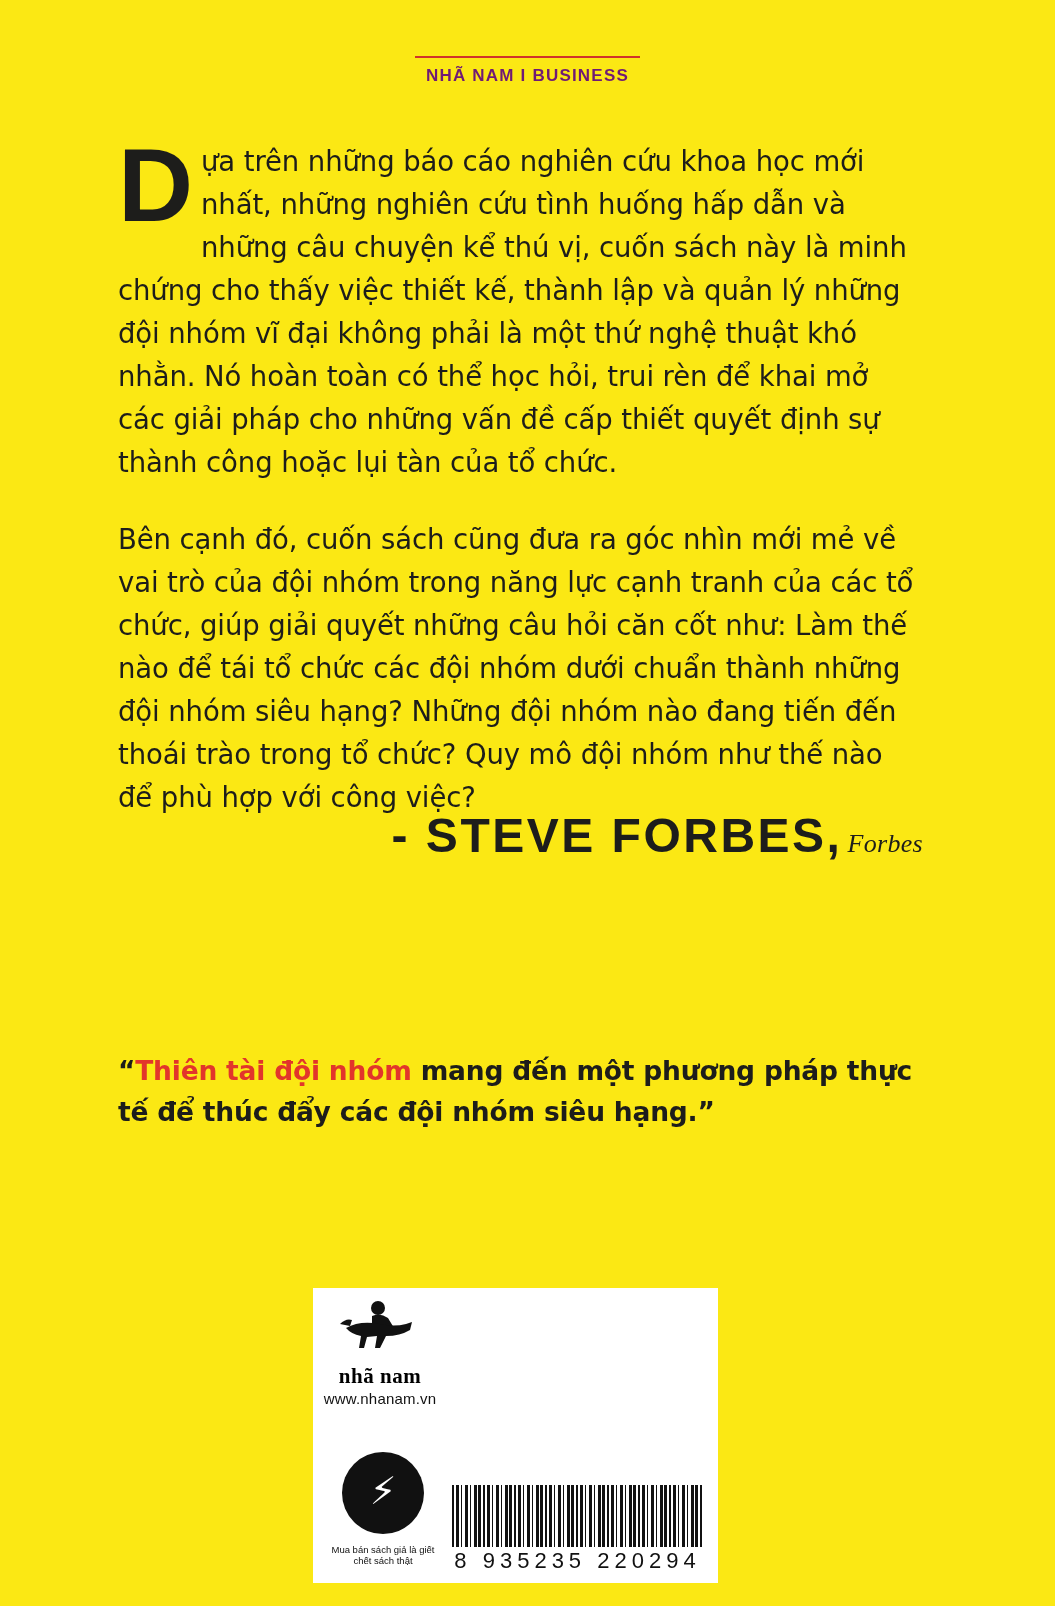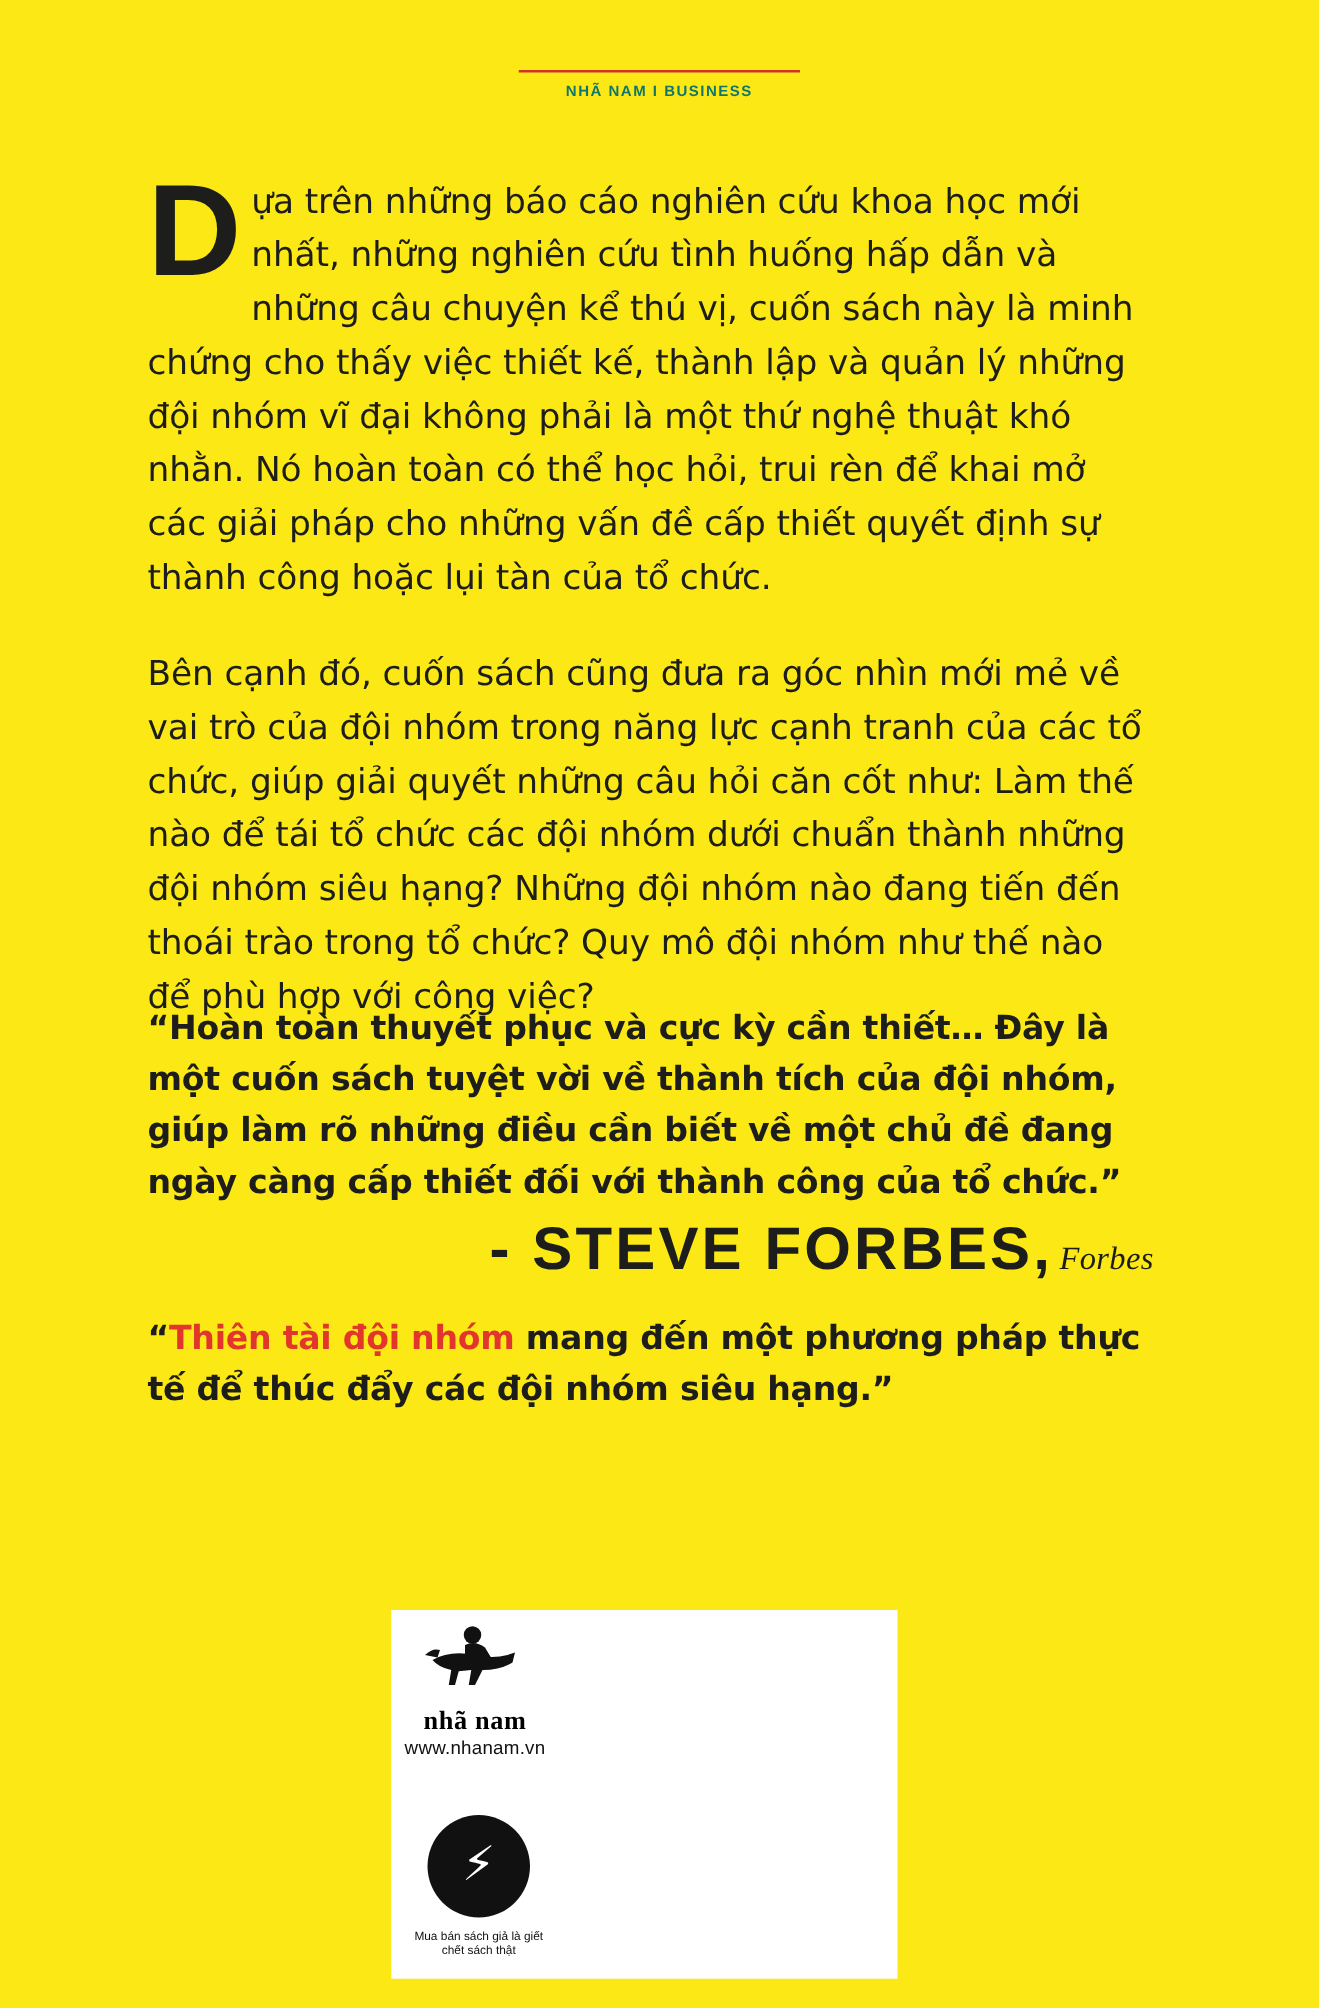--- a/index.html
+++ b/index.html
@@ -31,23 +31,23 @@
   }
   .imprint-rule {
     width: 225px;
     height: 2px;
     background: #d0322a;
     margin: 0 auto 8px auto;
   }
   .imprint-text {
     font-family: "Liberation Sans", sans-serif;
     font-weight: bold;
-    font-size: 12px;
+    font-size: 17px;
     letter-spacing: 1.2px;
-    color: #0f766e;
+    color: #701a75;
   }
 
   
   .copy {
     position: absolute;
     top: 140px;
     left: 118px;
     width: 805px;
   }
   .para {
@@ -259,21 +259,20 @@
   </div>
 
   <div class="copy">
     <p class="para first">
       <span class="dropcap">D</span><span>ựa trên những báo cáo nghiên cứu khoa học mới nhất, những nghiên cứu tình huống hấp dẫn và những câu chuyện kể thú vị, cuốn sách này là minh chứng cho thấy việc thiết kế, thành lập và quản lý những đội nhóm vĩ đại không phải là một thứ nghệ thuật khó nhằn. Nó hoàn toàn có thể học hỏi, trui rèn để khai mở các giải pháp cho những vấn đề cấp thiết quyết định sự thành công hoặc lụi tàn của tổ chức.</span>
     </p>
     <p class="para">Bên cạnh đó, cuốn sách cũng đưa ra góc nhìn mới mẻ về vai trò của đội nhóm trong năng lực cạnh tranh của các tổ chức, giúp giải quyết những câu hỏi căn cốt như: Làm thế nào để tái tổ chức các đội nhóm dưới chuẩn thành những đội nhóm siêu hạng? Những đội nhóm nào đang tiến đến thoái trào trong tổ chức? Quy mô đội nhóm như thế nào để phù hợp với công việc?</p>
   </div>
 
   <div class="blurb blurb-1">
-    <p class="blurb-text">“Hoàn toàn thuyết phục và cực kỳ cần thiết… Đây là một cuốn sách tuyệt vời về thành tích của đội nhóm, giúp làm rõ những điều cần biết về một chủ đề đang ngày càng cấp thiết đối với thành công của tổ chức.”</p>
     <div class="attrib">
       <span class="name">- STEVE FORBES,</span>
       <span class="org">Forbes</span>
     </div>
   </div>
 
   <div class="blurb blurb-2">
     <p class="blurb-text"><span>“</span><span class="highlight">Thiên tài đội nhóm</span><span> mang đến một phương pháp thực tế để thúc đẩy các đội nhóm siêu hạng.”</span></p>
   </div>
 
@@ -296,17 +295,21 @@
       </div>
 
       <div class="stamp">
         <div class="stamp-circle">
           <div class="stamp-bolt">⚡</div>
         </div>
         <div class="stamp-caption">Mua bán sách giả là giết chết sách thật</div>
       </div>
 
 
+      <div class="codes2">
+        <div class="barcode"></div>
+        <div class="barcode-digits">8 935235 220294</div>
+      </div>
 
     </div>
   </div>
 
 </div>
 
 </body></html>

